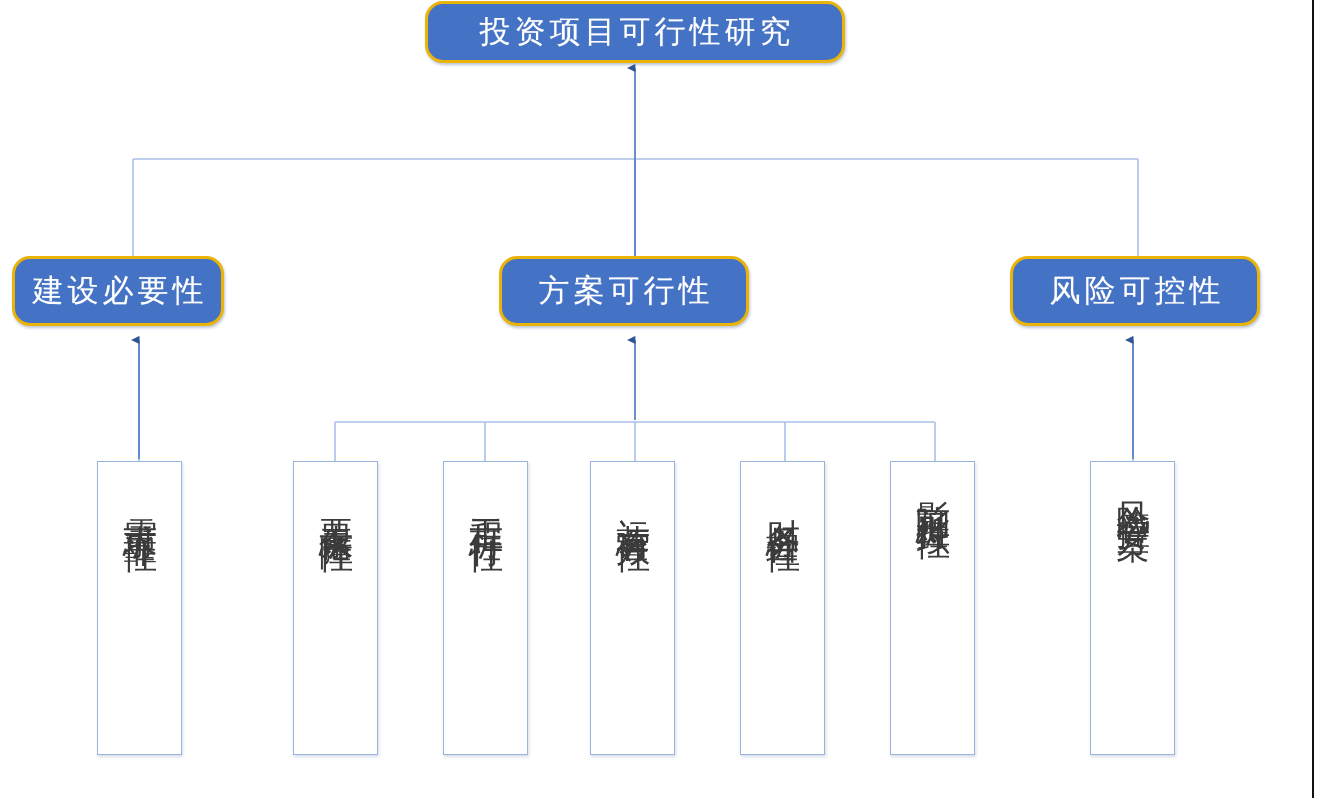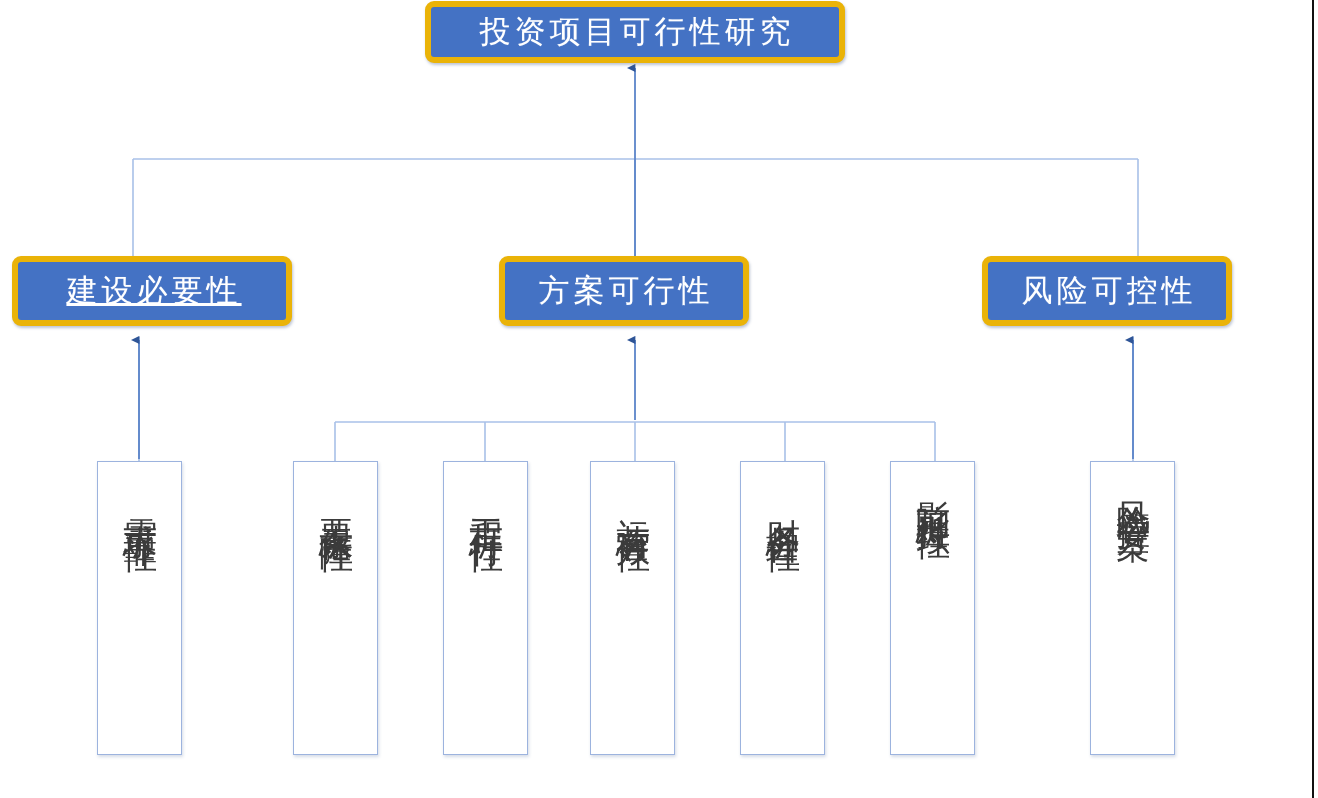--- a/index.html
+++ b/index.html
@@ -25,22 +25,22 @@
     height: 798px;
     pointer-events: none;
   }
   .node {
     position: absolute;
     box-sizing: border-box;
   }
   
   .blue-box {
     background: #4472C4;
-    border: 6px solid #eab308;
-    border-radius: 9px;
+    border: 3px solid #eab308;
+    border-radius: 18px;
     box-shadow: 1px 2px 3px rgba(90,110,150,0.40);
     display: flex;
     align-items: center;
     justify-content: center;
     color: #ffffff;
     letter-spacing: 4px;
     text-indent: 4px;
     white-space: nowrap;
     text-shadow: 0 0 1px rgba(255,255,255,0.35);
   }
@@ -114,29 +114,29 @@
       <path d="M635 420 L635 340"></path>
       <path d="M139 459 L139 340"></path>
       <path d="M1133 459 L1133 340"></path>
     </g>
   </svg>
 
   <div class="node blue-box root" style="left:425px; top:1px; width:420px; height:62px;">
     <span>投资项目可行性研究</span>
   </div>
 
-  <div class="node blue-box branch" style="left:12px; top:256px; width:280px; height:70px;text-decoration:underline;">
+  <div class="node blue-box branch" style="left:12px; top:256px; width:212px; height:70px;">
     <span>建设必要性</span>
   </div>
 
   <div class="node blue-box branch" style="left:499px; top:256px; width:250px; height:70px;">
     <span>方案可行性</span>
   </div>
 
-  <div class="node blue-box branch" style="left:982px; top:256px; width:250px; height:70px;">
+  <div class="node blue-box branch" style="left:1010px; top:256px; width:250px; height:70px;">
     <span>风险可控性</span>
   </div>
 
   <div class="node leaf-box" style="left:97px; top:461px; width:85px; height:294px;">
     <span class="vtext" style="margin-top:30px;">需求可靠性</span>
   </div>
 
   <div class="node leaf-box" style="left:293px; top:461px; width:85px; height:294px;">
     <span class="vtext" style="margin-top:30px;">要素保障性</span>
   </div>

